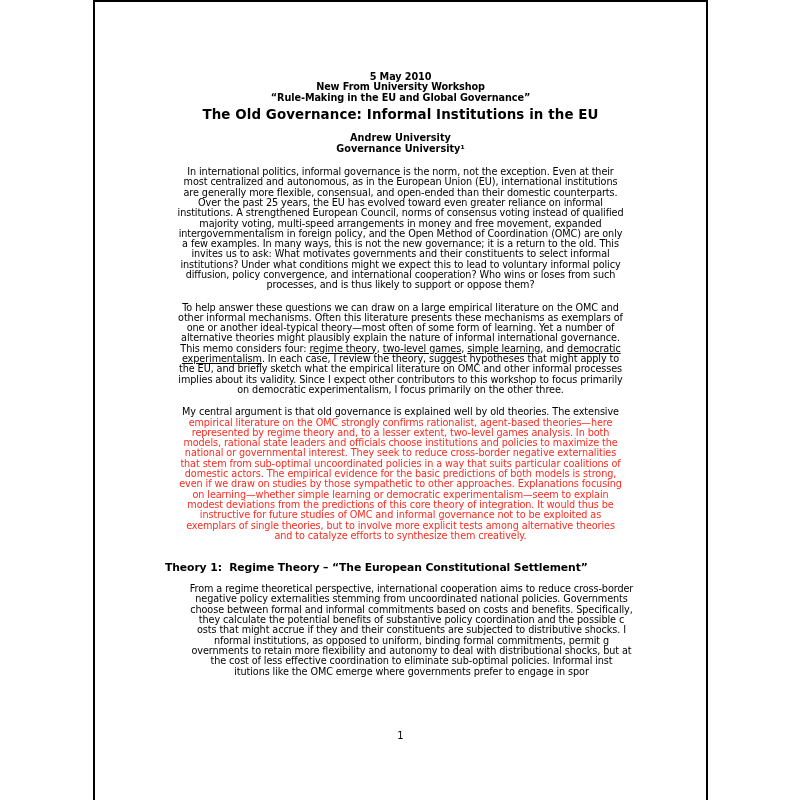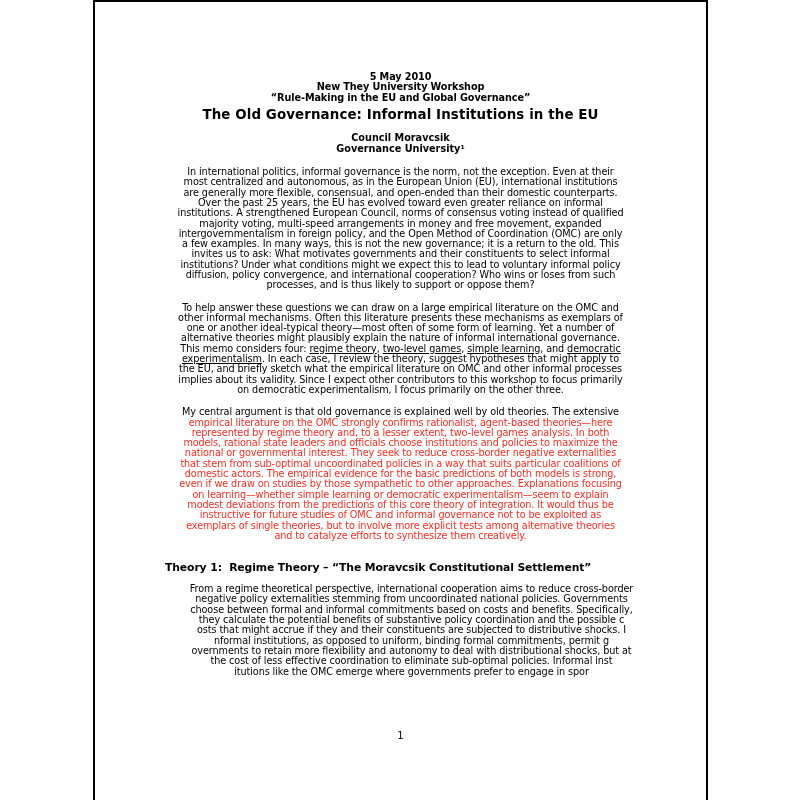--- a/index.html
+++ b/index.html
@@ -86,38 +86,38 @@
 </style>
 </head>
 <body>
 
 <div class="canvas">
   <div class="page">
     <div class="content">
 
       <div class="doc-header">
         <div>5 May 2010</div>
-        <div>New They University Workshop</div>
+        <div>New From University Workshop</div>
         <div>“Rule-Making in the EU and Global Governance”</div>
       </div>
 
       <div class="paper-title">The Old Governance: Informal Institutions in the EU</div>
 
       <div class="author-block">
-        <div>Council Moravcsik</div>
+        <div>Andrew University</div>
         <div>Governance University¹</div>
       </div>
 
       <p class="para p-first">In international politics, informal governance is the norm, not the exception. Even at their most centralized and autonomous, as in the European Union (EU), international institutions are generally more flexible, consensual, and open-ended than their domestic counterparts. Over the past 25 years, the EU has evolved toward even greater reliance on informal institutions. A strengthened European Council, norms of consensus voting instead of qualified majority voting, multi-speed arrangements in money and free movement, expanded intergovernmentalism in foreign policy, and the Open Method of Coordination (OMC) are only a few examples. In many ways, this is not the new governance; it is a return to the old. This invites us to ask: What motivates governments and their constituents to select informal institutions? Under what conditions might we expect this to lead to voluntary informal policy diffusion, policy convergence, and international cooperation? Who wins or loses from such processes, and is thus likely to support or oppose them?</p>
 
       <p class="para p-next"><span>To help answer these questions we can draw on a large empirical literature on the OMC and other informal mechanisms. Often this literature presents these mechanisms as exemplars of one or another ideal-typical theory—most often of some form of learning. Yet a number of alternative theories might plausibly explain the nature of informal international governance. This memo considers four: </span><span class="term">regime theory</span><span>, </span><span class="term">two-level games</span><span>, </span><span class="term">simple learning</span><span>, and </span><span class="term">democratic experimentalism</span><span>. In each case, I review the theory, suggest hypotheses that might apply to the EU, and briefly sketch what the empirical literature on OMC and other informal processes implies about its validity. Since I expect other contributors to this workshop to focus primarily on democratic experimentalism, I focus primarily on the other three.</span></p>
 
       <p class="para p-next"><span>My central argument is that old governance is explained well by old theories. The extensive </span><span style="color: rgb(250, 43, 32);">empirical literature on the OMC strongly confirms rationalist, agent-based theories—here represented by regime theory and, to a lesser extent, two-level games analysis. In both models, rational state leaders and officials choose institutions and policies to maximize the national or governmental interest. They seek to reduce cross-border negative externalities that stem from sub-optimal uncoordinated policies in a way that suits particular coalitions of domestic actors. The empirical evidence for the basic predictions of both models is strong, even if we draw on studies by those sympathetic to other approaches. Explanations focusing on learning—whether simple learning or democratic experimentalism—seem to explain modest deviations from the predictions of this core theory of integration. It would thus be instructive for future studies of OMC and informal governance not to be exploited as exemplars of single theories, but to involve more explicit tests among alternative theories and to catalyze efforts to synthesize them creatively.</span></p>
 
-      <div class="section-heading">Theory 1:  Regime Theory – “The Moravcsik Constitutional Settlement”</div>
+      <div class="section-heading">Theory 1:  Regime Theory – “The European Constitutional Settlement”</div>
 
       <p class="para section-para">From a regime theoretical perspective, international cooperation aims to reduce cross-border
 negative policy externalities stemming from uncoordinated national policies. Governments
 choose between formal and informal commitments based on costs and benefits. Specifically,
 they calculate the potential benefits of substantive policy coordination and the possible c
 osts that might accrue if they and their constituents are subjected to distributive shocks. I
 nformal institutions, as opposed to uniform, binding formal commitments, permit g
 overnments to retain more flexibility and autonomy to deal with distributional shocks, but at
 the cost of less effective coordination to eliminate sub-optimal policies. Informal inst
 itutions like the OMC emerge where governments prefer to engage in spor</p>

